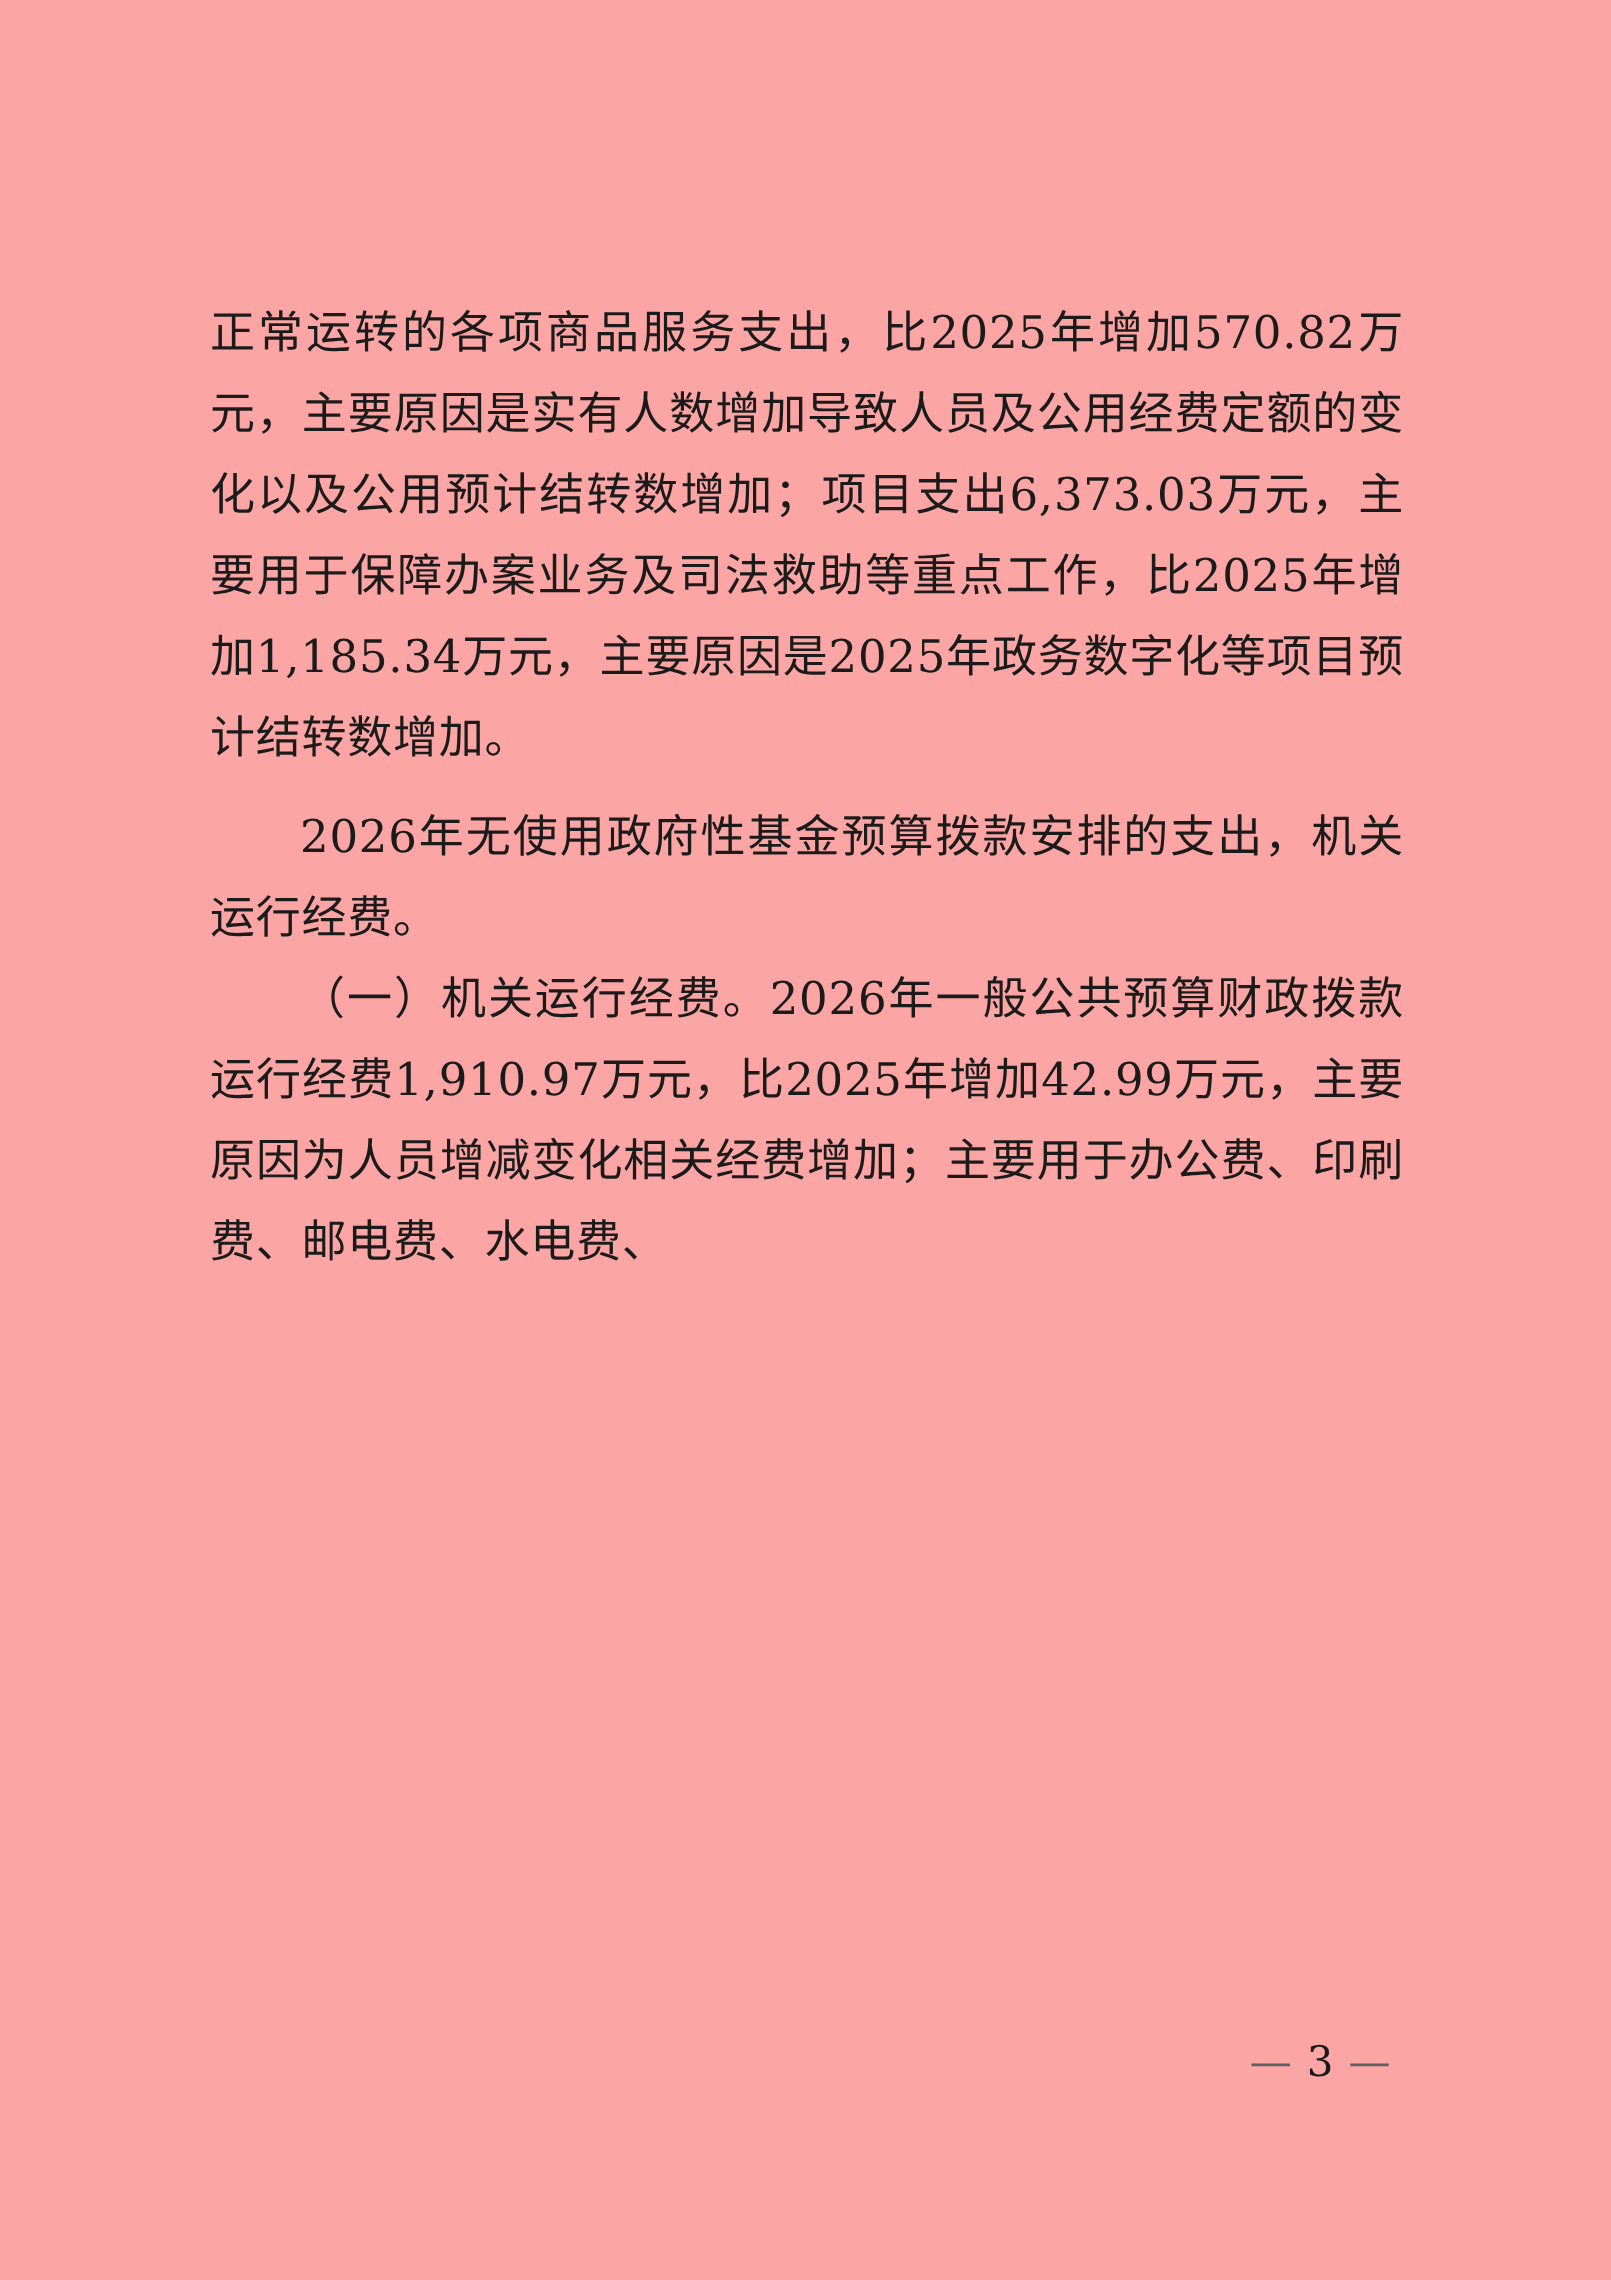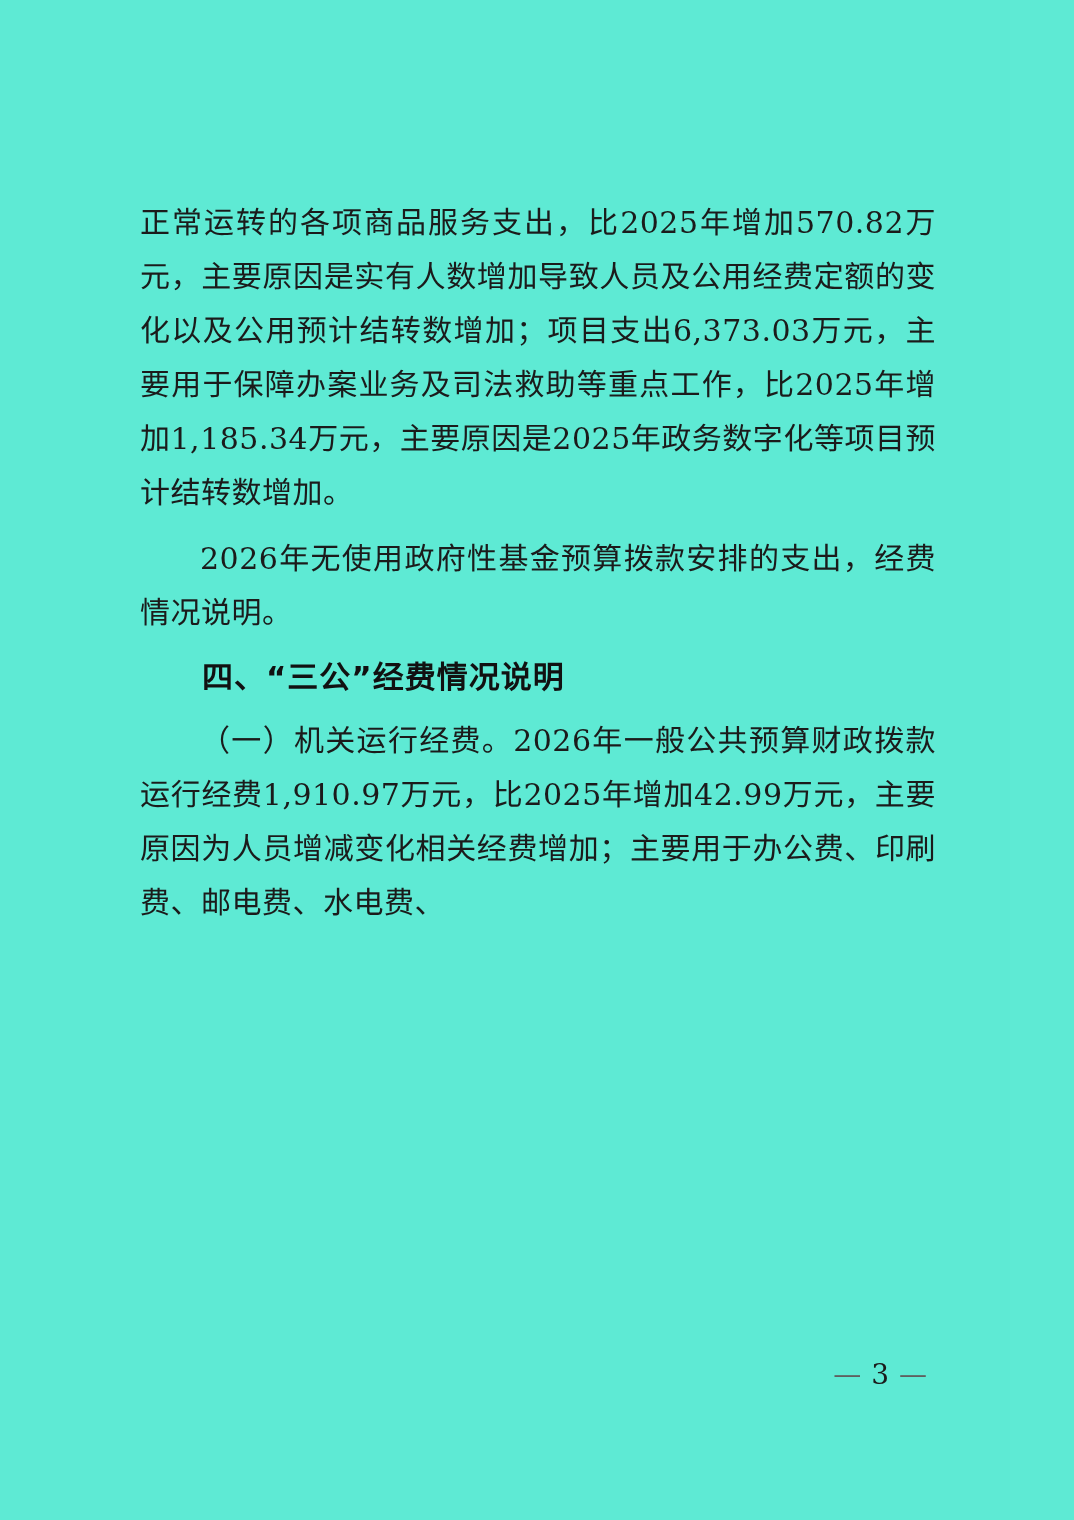--- a/index.html
+++ b/index.html
@@ -4,21 +4,21 @@
 <style>
   html, body {
     margin: 0;
     padding: 0;
     background: #ffffff;
   }
   .page {
     position: relative;
     width: 1074px;
     height: 1520px;
-    background: #5eead4;
+    background: #fca5a5;
     overflow: hidden;
     font-family: "DejaVu Serif", "Liberation Serif", serif;
     color: #1b1b1b;
   }
   .content {
     position: absolute;
     left: 140px;
     top: 196px;
     width: 796px;
   }
@@ -67,23 +67,22 @@
 </style>
 </head>
 <body>
 
 <div class="page">
 
   <div class="content">
 
     <p class="body-para no-indent">正常运转的各项商品服务支出，比2025年增加570.82万元，主要原因是实有人数增加导致人员及公用经费定额的变化以及公用预计结转数增加；项目支出6,373.03万元，主要用于保障办案业务及司法救助等重点工作，比2025年增加1,185.34万元，主要原因是2025年政务数字化等项目预计结转数增加。</p>
 
-    <p class="body-para spaced">2026年无使用政府性基金预算拨款安排的支出，经费情况说明。</p>
+    <p class="body-para spaced">2026年无使用政府性基金预算拨款安排的支出，机关运行经费。</p>
 
-    <h2 class="section-heading">四、“三公”经费情况说明</h2>
 
 
 
     <p class="body-para">（一）机关运行经费。2026年一般公共预算财政拨款运行经费1,910.97万元，比2025年增加42.99万元，主要原因为人员增减变化相关经费增加；主要用于办公费、印刷费、邮电费、水电费、</p>
 
   </div>
 
   <div class="page-number">
     <span class="dash">—</span><span class="num">3</span><span class="dash">—</span>
   </div>

